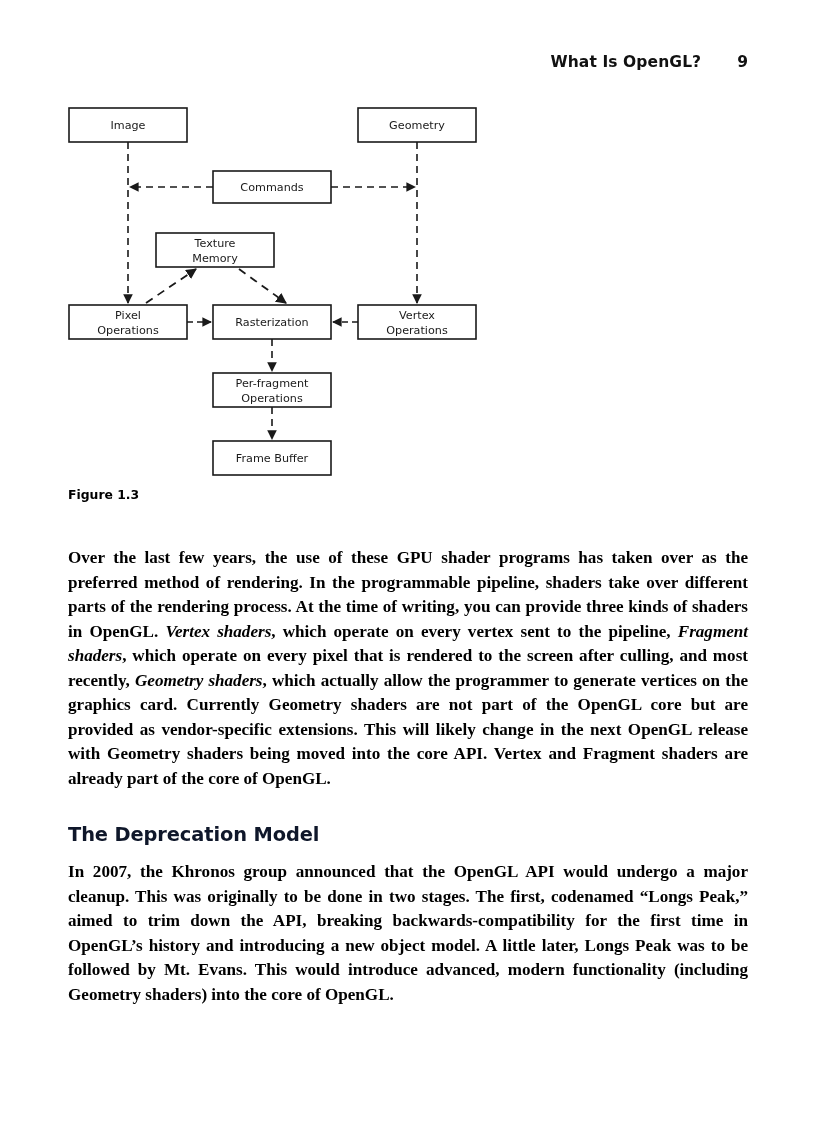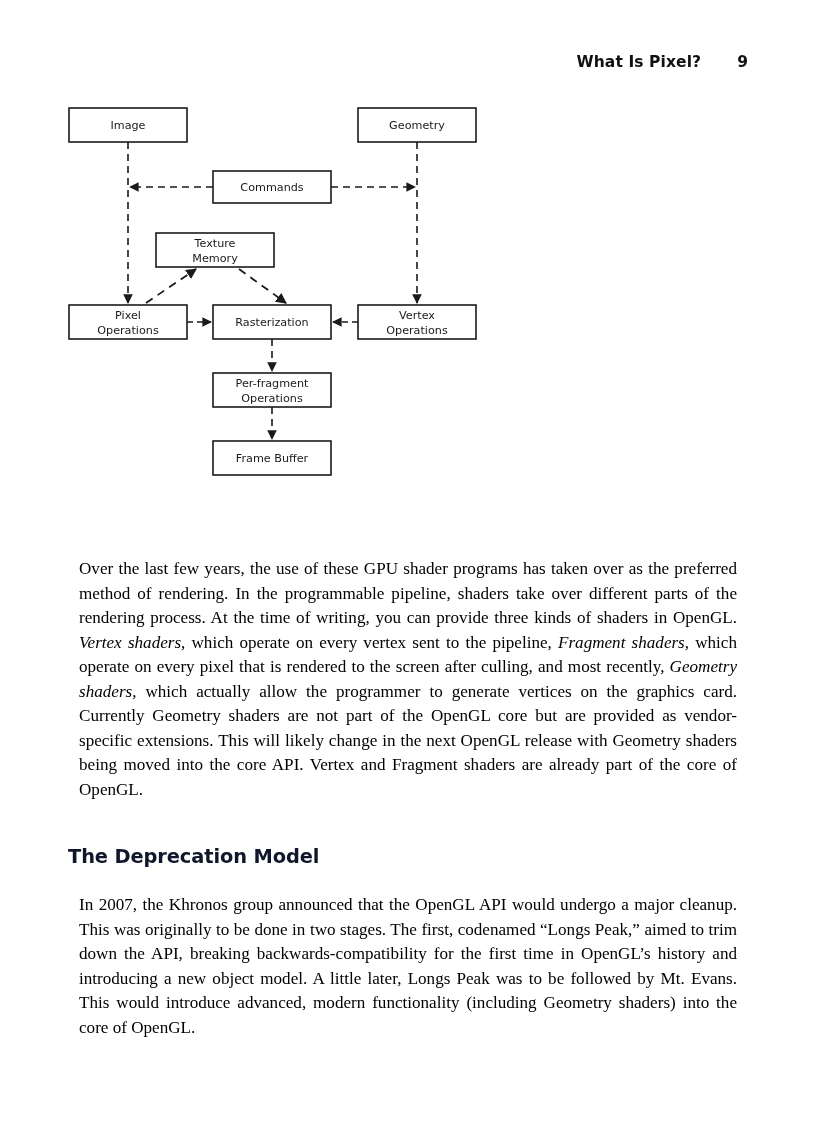--- a/index.html
+++ b/index.html
@@ -77,27 +77,28 @@
   }
 
   
   .body-col {
     position: absolute;
     left: 68px;
     top: 546px;
     width: 680px;
   }
   p.para {
-    margin: 11px;
+    margin: 0;
     font-size: 17.1px;
     line-height: 24.5px;
     text-align: justify;
     text-justify: inter-word;
     color: #000000;
     hyphens: none;
+    font-weight: bold;
   }
   p.para i { font-style: italic; }
 
   h2.section-heading {
     margin: 0;
     padding: 0;
     font-family: "DejaVu Sans", "Liberation Sans", sans-serif;
     font-size: 19.4px;
     font-weight: bold;
     color: #0f172a;
@@ -105,21 +106,21 @@
   }
   .gap-before-heading { height: 32px; }
   .gap-after-heading  { height: 14px; }
 </style>
 </head>
 <body>
 
 <div class="page">
 
   <div class="header">
-    <span class="header-title">What Is Pixel?</span>
+    <span class="header-title">What Is OpenGL?</span>
     <span class="header-page">9</span>
   </div>
 
   <div class="figure">
     <svg width="816" height="500" viewBox="0 0 816 500" xmlns="http://www.w3.org/2000/svg">
       <defs>
         <marker id="ah" viewBox="0 0 10 10" refX="9" refY="5" markerWidth="6" markerHeight="6" orient="auto-start-reverse">
           <path d="M 0 0 L 10 5 L 0 10 z" fill="#1a1a1a"></path>
         </marker>
       </defs>
@@ -189,20 +190,21 @@
       </g>
 
       <g>
         <rect x="213" y="441" width="118" height="34" fill="#ffffff" stroke="#1a1a1a" stroke-width="1.6"></rect>
         <text class="dbox-text" x="272" y="462" text-anchor="middle">Frame Buffer</text>
       </g>
     </svg>
   </div>
 
   <div class="caption">
+    <span class="caption-label">Figure 1.3</span>
   </div>
 
   <div class="body-col">
 
     <p class="para"><span>Over the last few years, the use of these GPU shader programs has taken over as the preferred method of rendering. In the programmable pipeline, shaders take over different parts of the rendering process. At the time of writing, you can provide three kinds of shaders in OpenGL. </span><i>Vertex shaders</i><span>, which operate on every vertex sent to the pipeline, </span><i>Fragment shaders</i><span>, which operate on every pixel that is rendered to the screen after culling, and most recently, </span><i>Geometry shaders</i><span>, which actually allow the programmer to generate vertices on the graphics card. Currently Geometry shaders are not part of the OpenGL core but are provided as vendor-specific extensions. This will likely change in the next OpenGL release with Geometry shaders being moved into the core API. Vertex and Fragment shaders are already part of the core of OpenGL.</span></p>
 
     <div class="gap-before-heading"></div>
 
     <h2 class="section-heading">The Deprecation Model</h2>
 

